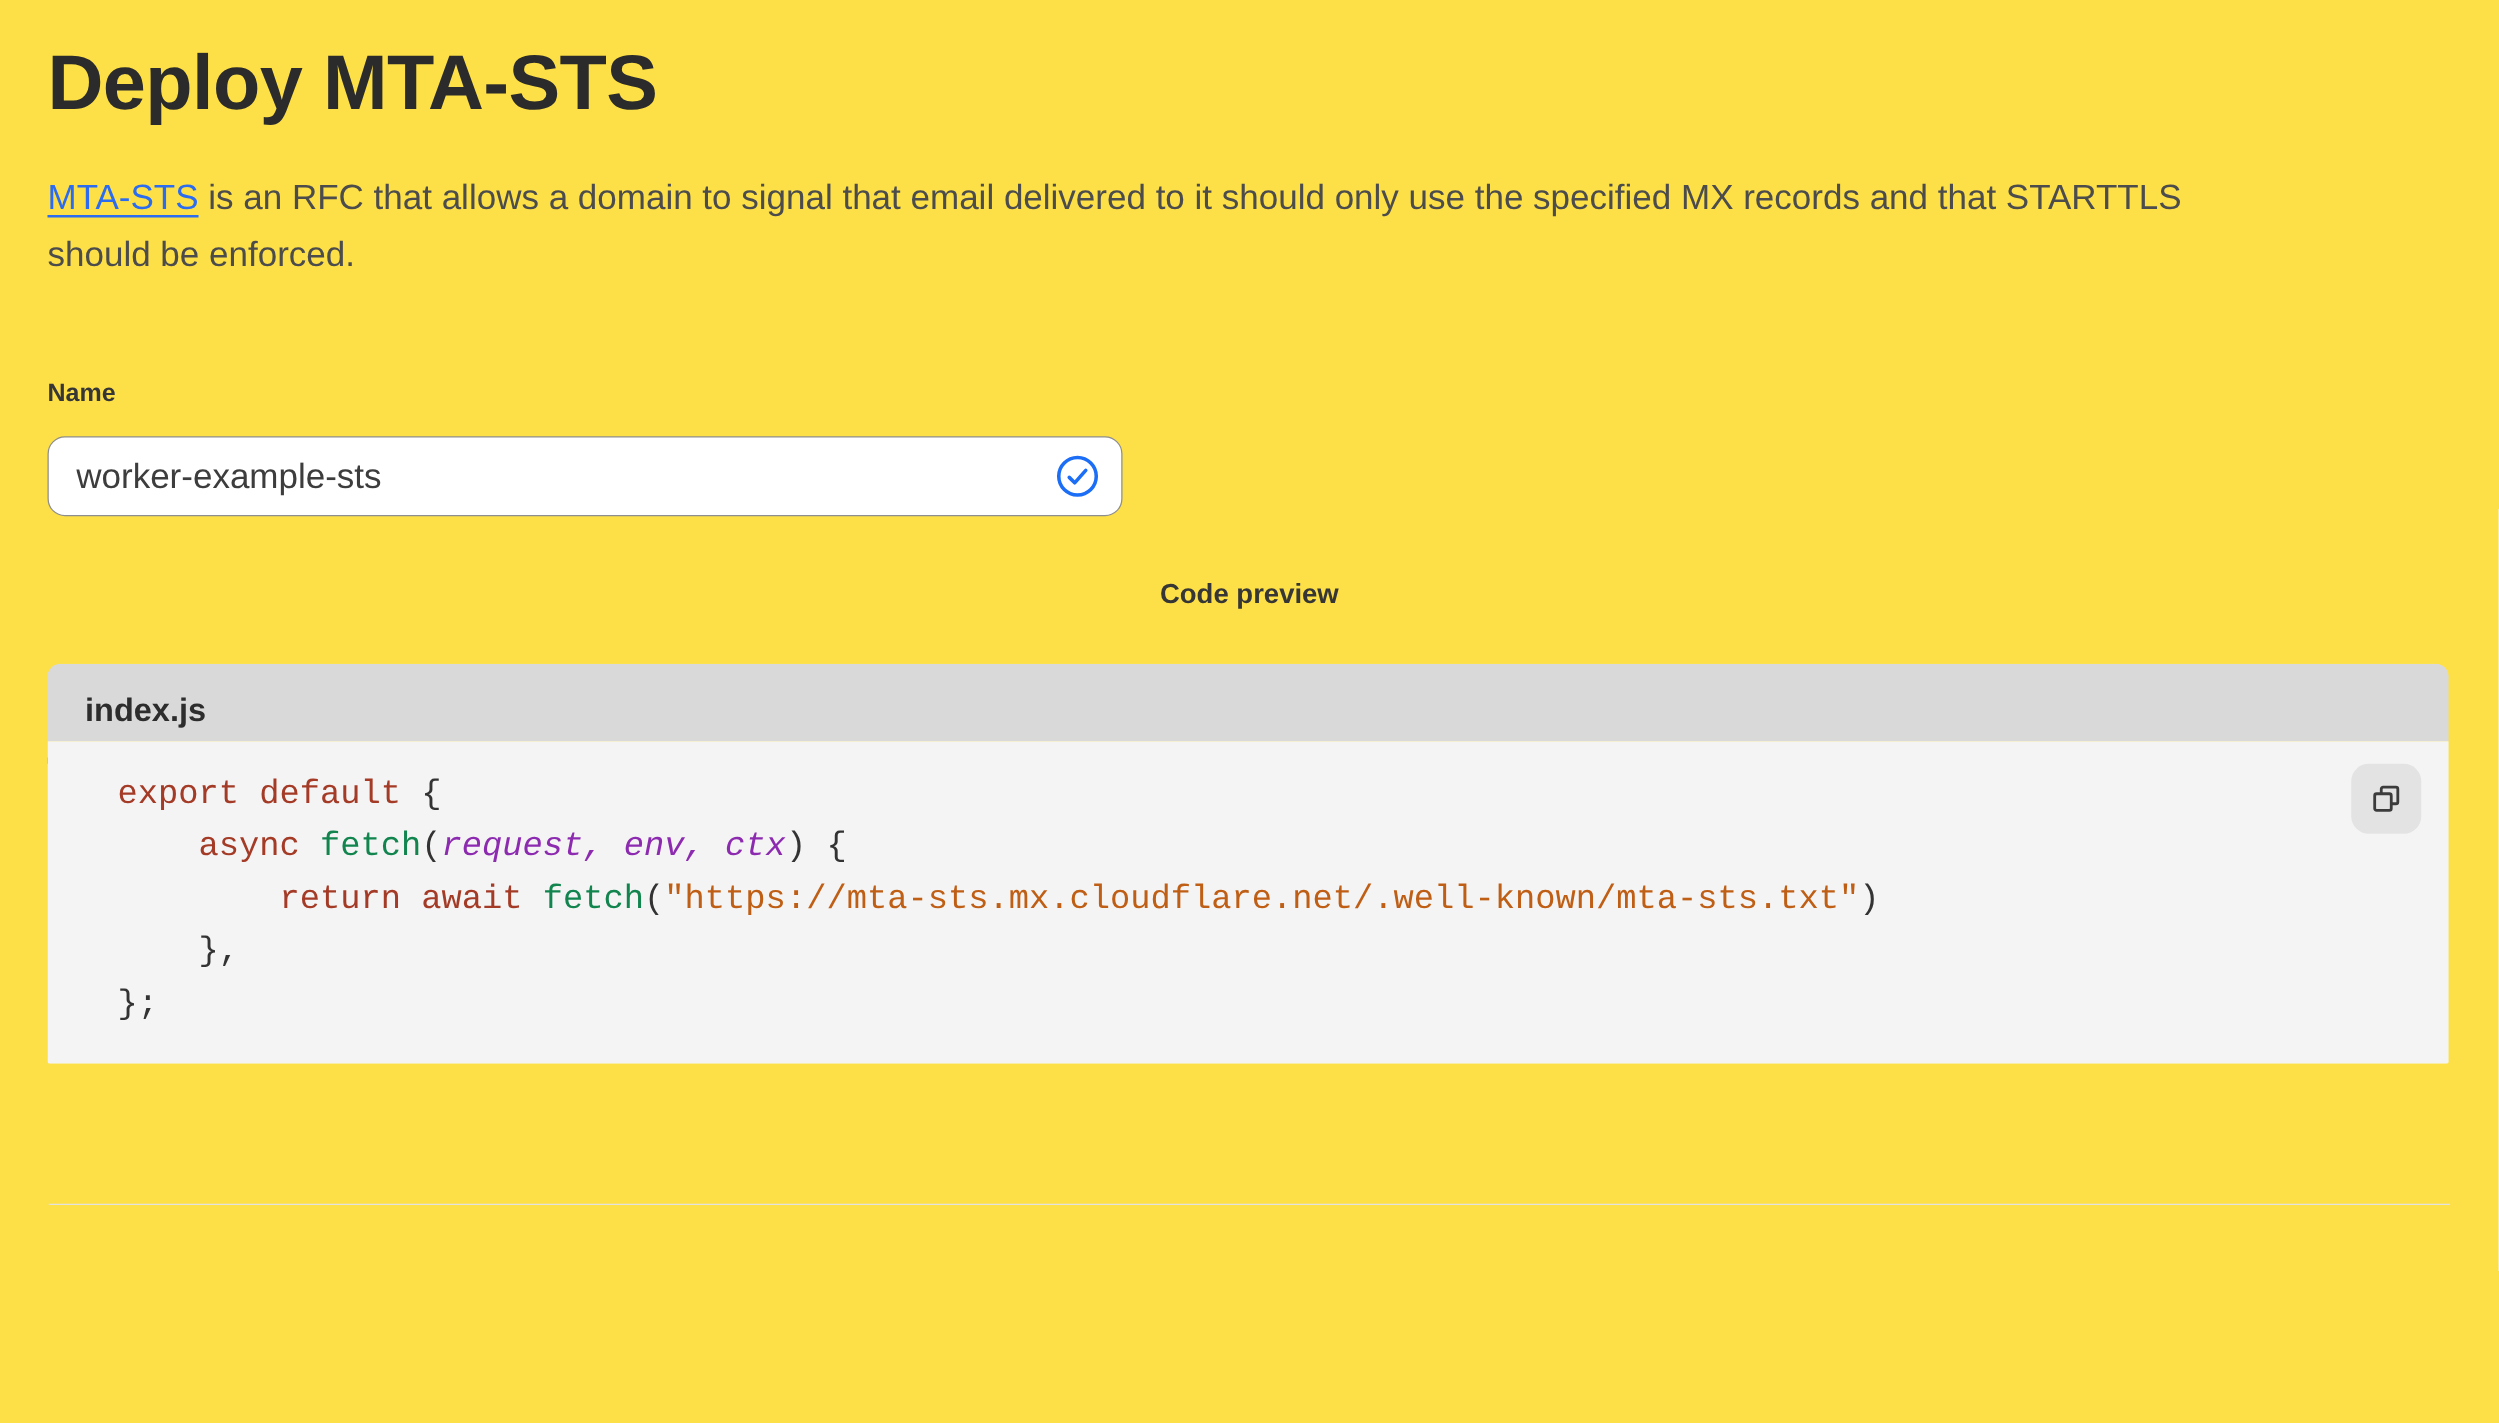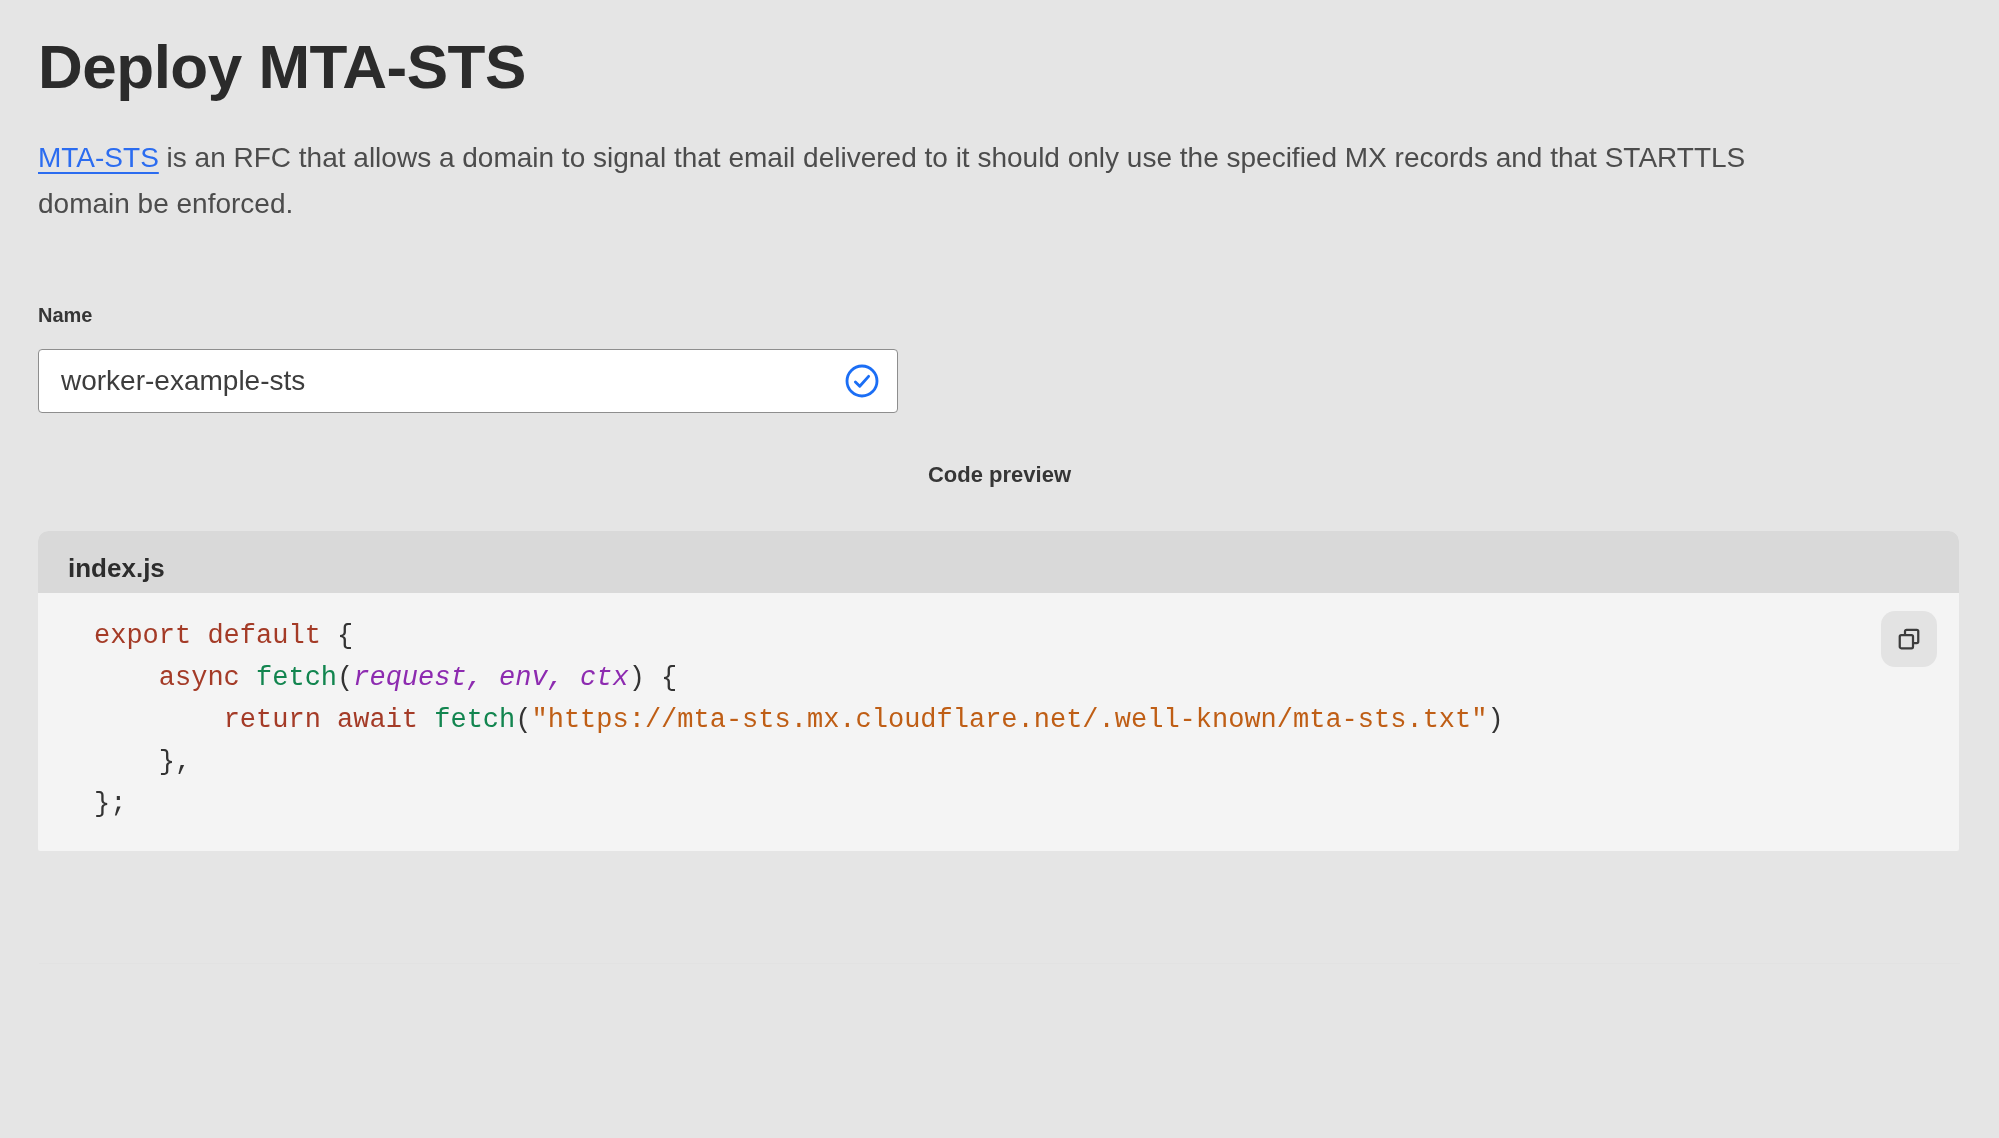--- a/index.html
+++ b/index.html
@@ -1,19 +1,19 @@
 <!DOCTYPE html>
 <html><head>
 <meta charset="utf-8">
 <style>
   html,body{margin:0;padding:0;background:#ffffff;}
   .page{
     position:relative;
     width:1999px;height:1138px;
-    background:#e5e5e5;
+    background:#fde047;
     font-family:"Liberation Sans", sans-serif;
     box-sizing:border-box;
     padding:32px 38px 0 38px;
     overflow:hidden;
   }
   h1.title{
     margin:0;
     font-size:62px;
     font-weight:700;
     color:#2b2b2b;
@@ -43,21 +43,21 @@
   .input-wrap{
     position:relative;
     margin-top:16px;
     width:860px;height:64px;
     box-sizing:border-box;
   }
   .input-wrap input{
     width:100%;height:100%;
     box-sizing:border-box;
     border:1.5px solid #8e8e8e;
-    border-radius:4px;
+    border-radius:14px;
     padding:0 70px 0 22px;
     font-family:"Liberation Sans", sans-serif;
     font-size:28px;
     color:#3d3d3d;
     background:#fff;
     outline:none;
   }
   .check-icon{
     position:absolute;
     right:18px;top:50%;
@@ -168,21 +168,21 @@
     margin-left:18px;
   }
 </style>
 </head>
 <body>
 
 <div class="page">
 
   <h1 class="title">Deploy MTA-STS</h1>
 
-  <p class="desc"><a>MTA-STS</a><span> is an RFC that allows a domain to signal that email delivered to it should only use the specified MX records and that STARTTLS</span><br><span>domain be enforced.</span></p>
+  <p class="desc"><a>MTA-STS</a><span> is an RFC that allows a domain to signal that email delivered to it should only use the specified MX records and that STARTTLS</span><br><span>should be enforced.</span></p>
 
   <div class="field-label">Name</div>
 
   <div class="input-wrap">
     <input type="text" value="worker-example-sts" style="">
     <span class="check-icon">
       <svg width="36" height="36" viewBox="0 0 24 24" fill="none">
         <circle cx="12" cy="12" r="10" stroke="#1b6ef5" stroke-width="1.9"></circle>
         <path d="M7.6 12.6l2.9 2.9 5.9-6.6" stroke="#1b6ef5" stroke-width="1.9" stroke-linecap="round" stroke-linejoin="round"></path>
       </svg>

